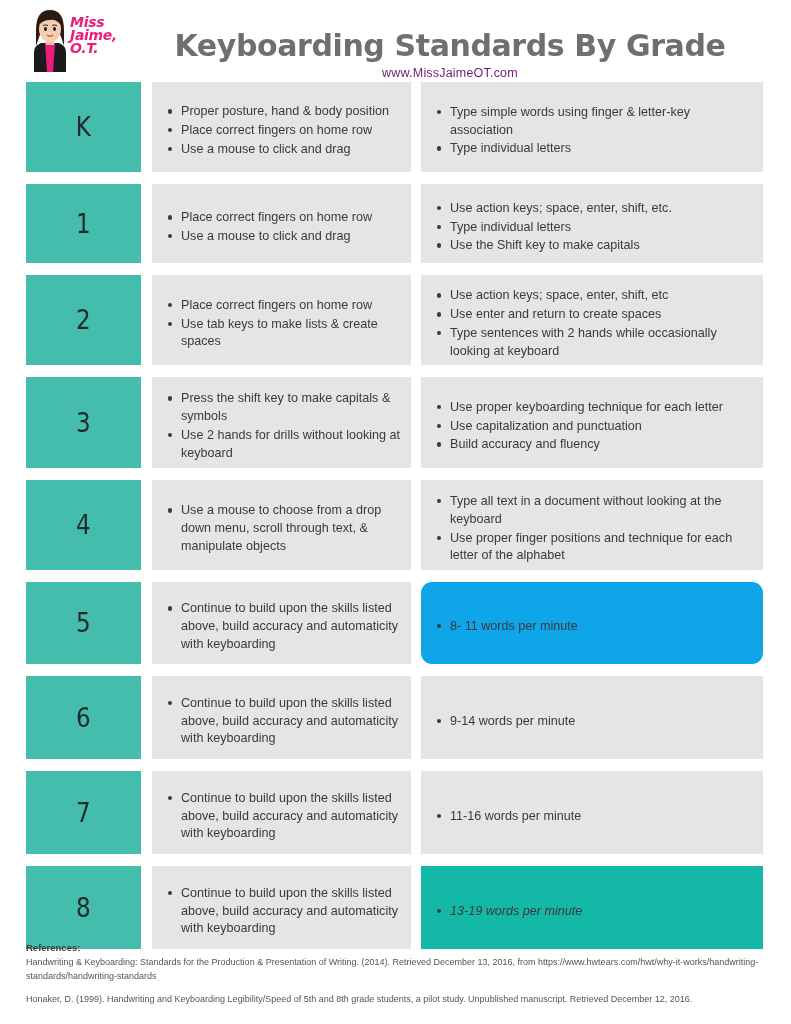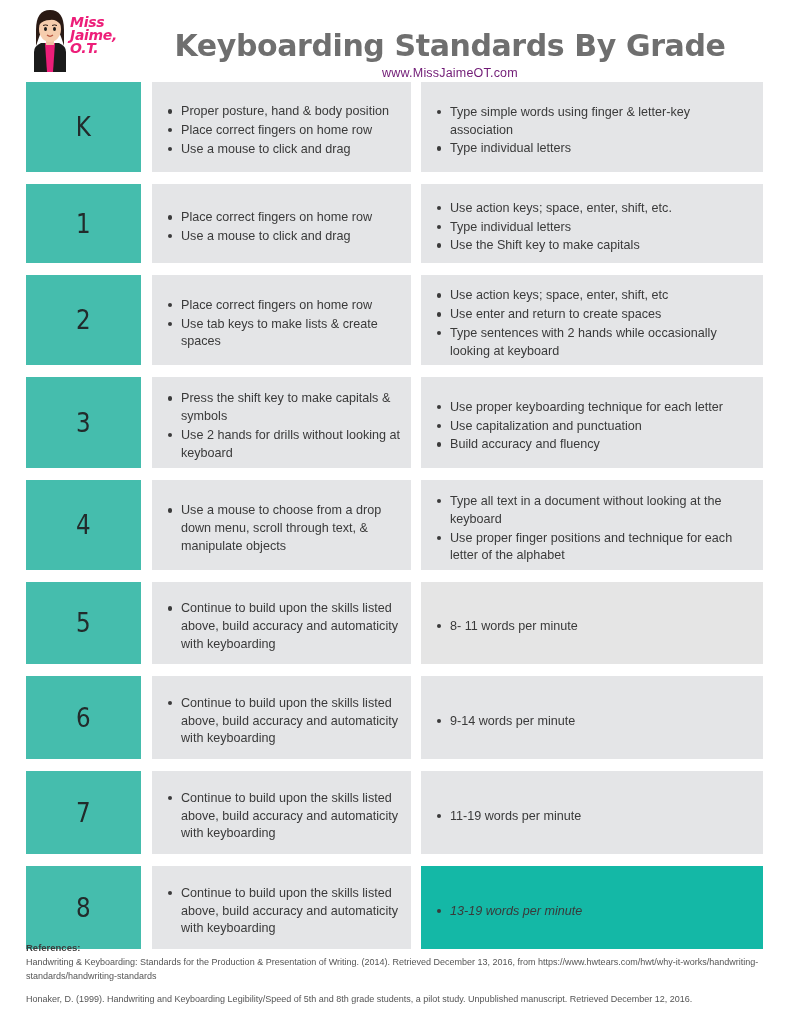--- a/index.html
+++ b/index.html
@@ -292,21 +292,21 @@
     </div>
     <div class="row" style="height: 82px;">
       <div class="grade-cell" style="background: rgb(69, 189, 173);">
         <div class="grade-label">5</div>
       </div>
       <div class="col-cell col-a" style="background: rgb(228, 229, 231);">
         <ul class="bullets">
           <li>Continue to build upon the skills listed above, build accuracy and automaticity with keyboarding</li>
         </ul>
       </div>
-      <div class="col-cell col-b" style="background: #e5e5e5;">
+      <div class="col-cell col-b" style="background: #0ea5e9; border-radius: 11px;">
         <ul class="bullets">
           <li>8- 11 words per minute</li>
         </ul>
       </div>
     </div>
     <div class="row" style="height: 83px;">
       <div class="grade-cell" style="background: rgb(69, 189, 173);">
         <div class="grade-label">6</div>
       </div>
       <div class="col-cell col-a" style="background: rgb(228, 229, 231);">
@@ -324,21 +324,21 @@
       <div class="grade-cell" style="background: rgb(69, 189, 173);">
         <div class="grade-label">7</div>
       </div>
       <div class="col-cell col-a" style="background: rgb(228, 229, 231);">
         <ul class="bullets">
           <li>Continue to build upon the skills listed above, build accuracy and automaticity with keyboarding</li>
         </ul>
       </div>
       <div class="col-cell col-b" style="background: rgb(228, 229, 231);">
         <ul class="bullets">
-          <li>11-19 words per minute</li>
+          <li>11-16 words per minute</li>
         </ul>
       </div>
     </div>
     <div class="row" style="height: 83px;">
       <div class="grade-cell" style="background: rgb(69, 189, 173);">
         <div class="grade-label">8</div>
       </div>
       <div class="col-cell col-a" style="background: rgb(228, 229, 231);">
         <ul class="bullets">
           <li>Continue to build upon the skills listed above, build accuracy and automaticity with keyboarding</li>

